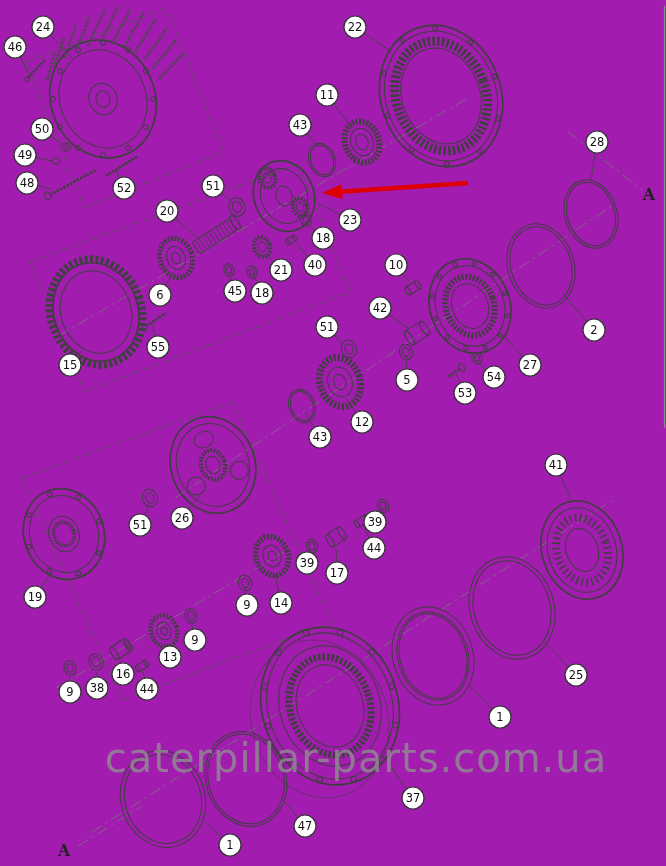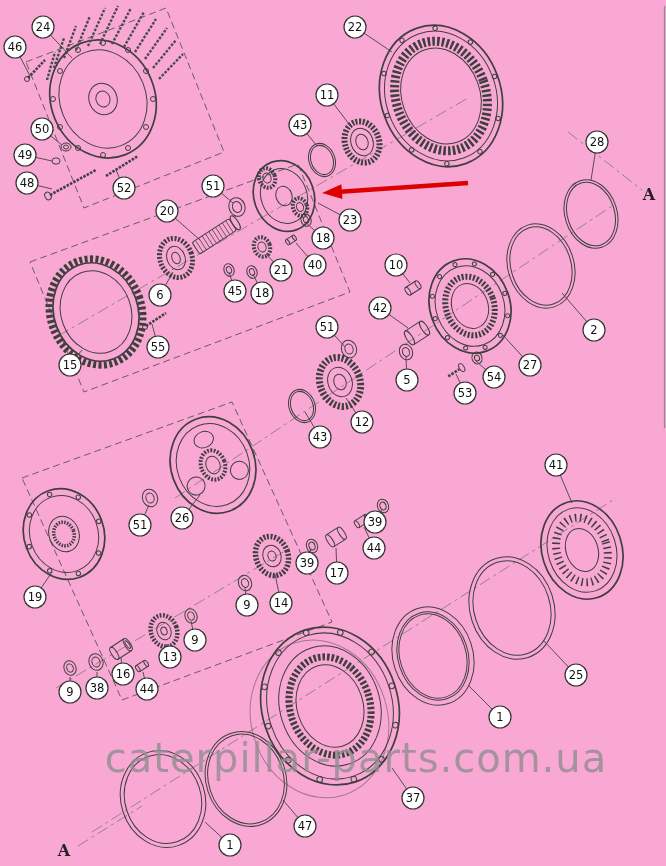--- a/index.html
+++ b/index.html
@@ -1,16 +1,16 @@
 <!DOCTYPE html>
 <html><head>
 <meta charset="utf-8">
 <style>
   html,body{margin:0;padding:0;background:#fff;}
-  .page{width:666px;height:866px;position:relative;background:#f9a8d4;overflow:hidden;
+  .page{width:666px;height:866px;position:relative;background:#a21caf;overflow:hidden;
         font-family:"DejaVu Sans",sans-serif;}
   svg{display:block;}
   .part{fill:none;stroke:#3f3f3f;stroke-width:1;}
   .bold{stroke-width:1.7;}
   .teeth{fill:none;stroke:#3f3f3f;}
   .hatch{stroke:#3f3f3f;stroke-width:0.7;}
   .bolt{stroke:#3f3f3f;stroke-width:2.6;stroke-dasharray:2.5 1.3;fill:none;}
   .stud{stroke:#4a4a4a;stroke-width:2.4;stroke-dasharray:2.6 1.5;}
   .dashed{fill:none;stroke:#555;stroke-width:0.9;stroke-dasharray:7 4;}
   .centerline{stroke:#777;stroke-width:0.8;stroke-dasharray:12 4 3 4;fill:none;}

